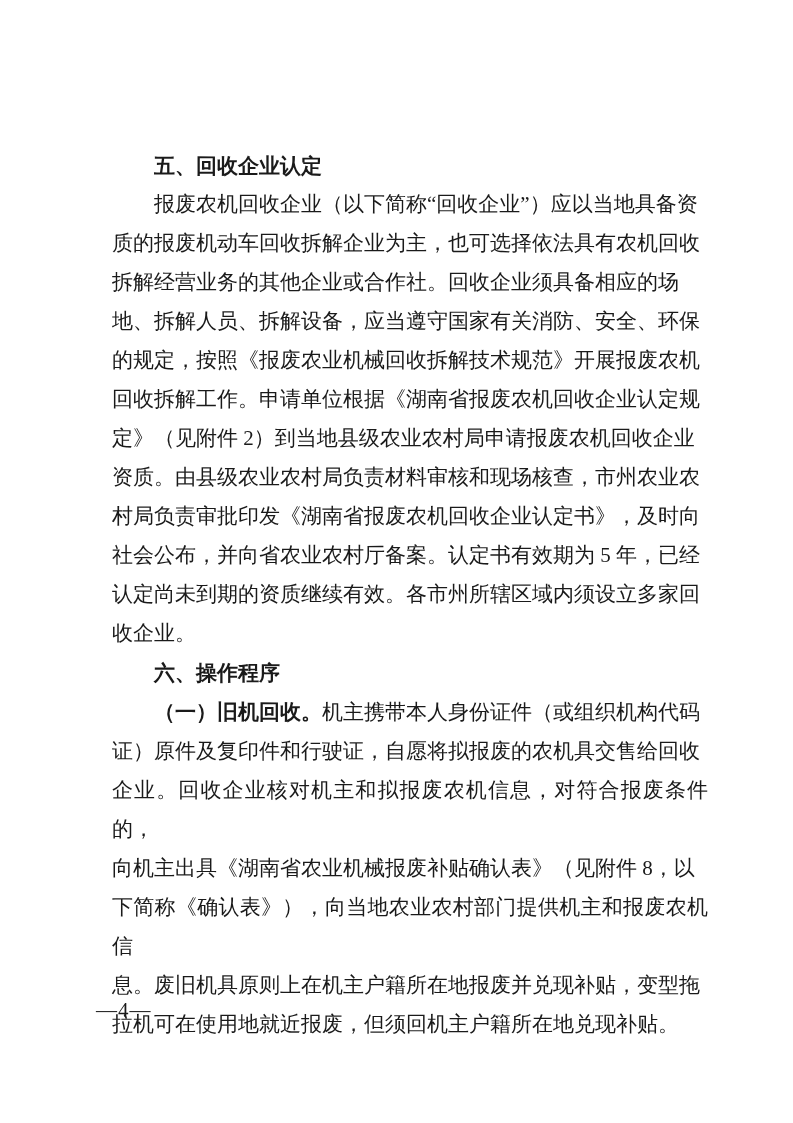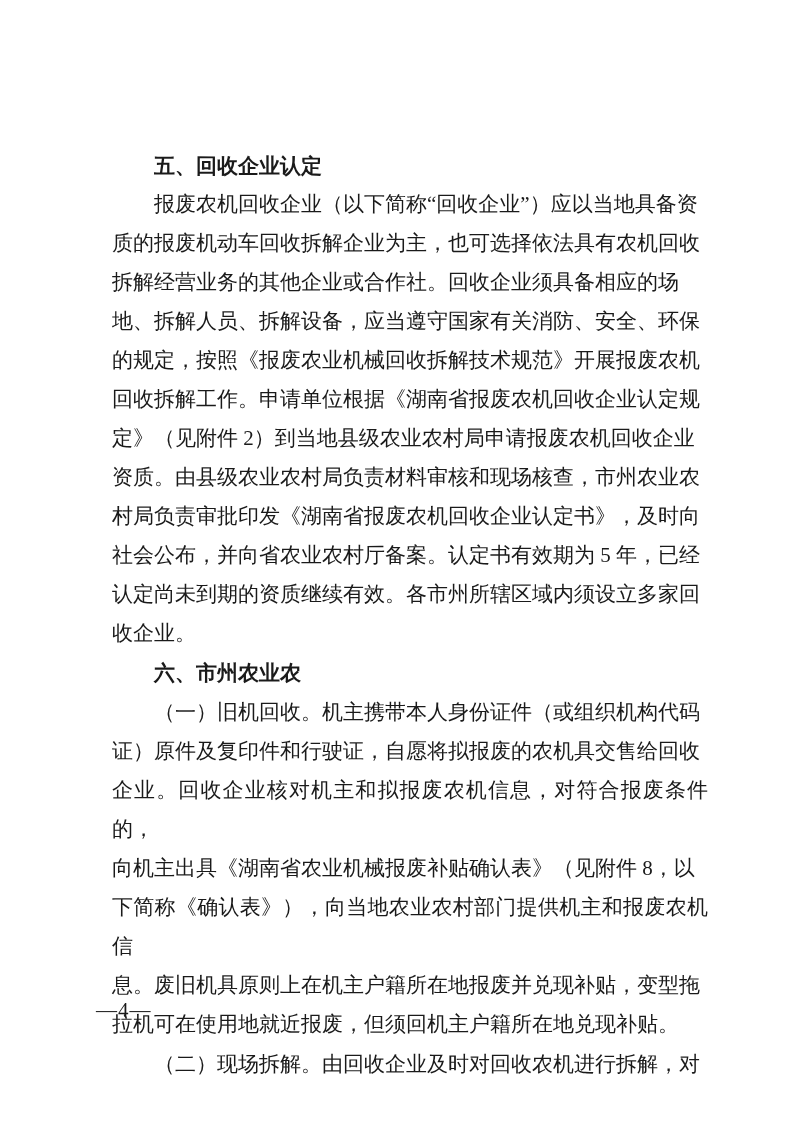--- a/index.html
+++ b/index.html
@@ -29,21 +29,21 @@
     font-weight: bold;
     text-indent: 2em;
     white-space: pre-line;
     font-family: "Liberation Sans", "DejaVu Sans", sans-serif;
     font-size: 21px;
   }
 
   .para { text-indent: 2em; }
   .para span { white-space: pre-line; }
   .para .lead {
-    font-weight: normal;
+    font-weight: bold;
     font-family: "Liberation Sans", "DejaVu Sans", sans-serif;
     margin-top: 47px;
   }
 
   .page-number {
     position: absolute;
     left: 96px;
     top: 996px;
     font-size: 21px;
     line-height: 28px;
@@ -65,28 +65,27 @@
 地、拆解人员、拆解设备，应当遵守国家有关消防、安全、环保
 的规定，按照《报废农业机械回收拆解技术规范》开展报废农机
 回收拆解工作。申请单位根据《湖南省报废农机回收企业认定规
 定》（见附件 2）到当地县级农业农村局申请报废农机回收企业
 资质。由县级农业农村局负责材料审核和现场核查，市州农业农
 村局负责审批印发《湖南省报废农机回收企业认定书》，及时向
 社会公布，并向省农业农村厅备案。认定书有效期为 5 年，已经
 认定尚未到期的资质继续有效。各市州所辖区域内须设立多家回
 收企业。</span></div>
 
-    <div class="sec-heading">六、市州农业农</div>
+    <div class="sec-heading">六、操作程序</div>
 
     <div class="para"><span class="lead">（一）旧机回收。</span><span class="body-text">机主携带本人身份证件（或组织机构代码
 证）原件及复印件和行驶证，自愿将拟报废的农机具交售给回收
 企业。回收企业核对机主和拟报废农机信息，对符合报废条件的，
 向机主出具《湖南省农业机械报废补贴确认表》（见附件 8，以
 下简称《确认表》），向当地农业农村部门提供机主和报废农机信
 息。废旧机具原则上在机主户籍所在地报废并兑现补贴，变型拖
 拉机可在使用地就近报废，但须回机主户籍所在地兑现补贴。</span></div>
 
-    <div class="para"><span class="lead">（二）现场拆解。</span><span class="body-text">由回收企业及时对回收农机进行拆解，对</span></div>
 
   </div>
 
   <div class="page-number">—4—</div>
 </div>
 
 </body></html>

